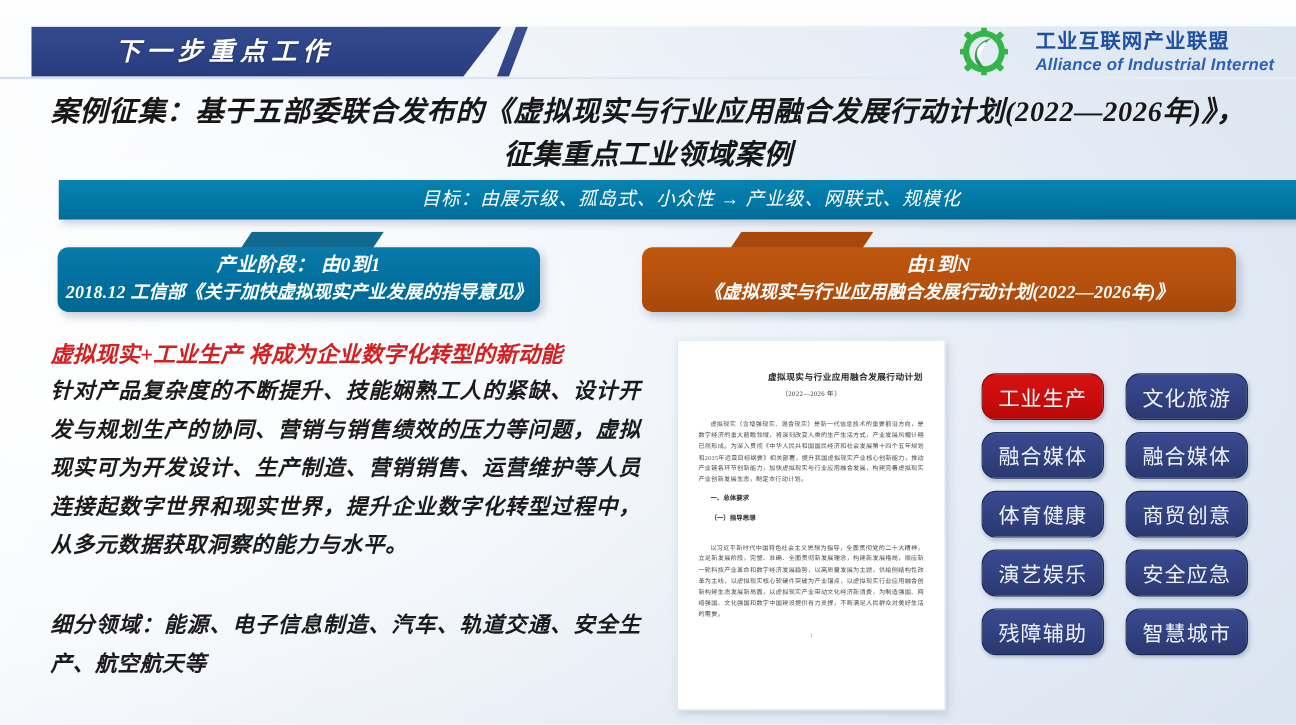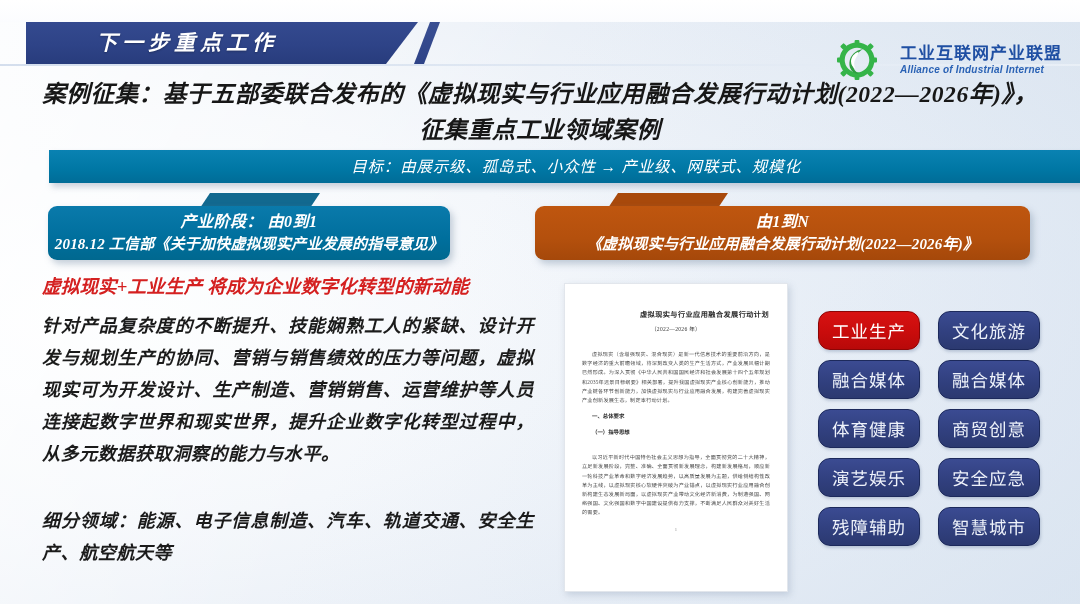--- a/index.html
+++ b/index.html
@@ -35,25 +35,25 @@
     font-style:italic;text-shadow:0 1px 2px rgba(0,0,0,.25);
   }
   .hdr-slash{
     position:absolute;left:388px;top:0;width:26px;height:42px;
     background:linear-gradient(180deg,#3a4f93 0%,#2e4387 100%);
     clip-path:polygon(16px 0, 26px 0, 10px 42px, 0 42px);
   }
   .hdr-underline{position:absolute;left:0;top:64px;width:1080px;height:2px;background:linear-gradient(90deg,#c3d1e6 0%,#dde6f2 60%,#eef3f9 100%);opacity:.7;}
 
   
-  .logo{position:absolute;right:18px;top:40px;display:flex;align-items:center;gap:23px;}
+  .logo{position:absolute;right:18px;top:23px;display:flex;align-items:center;gap:23px;}
   .logo-mark{width:40px;height:40px;position:relative;flex:0 0 auto;}
   .logo-txt{display:flex;flex-direction:column;line-height:1;}
   .logo-cn{font-size:17px;font-weight:700;color:#1f4fa3;letter-spacing:1px;font-family:"Liberation Sans","DejaVu Sans",sans-serif;}
-  .logo-en{font-size:10px;font-weight:700;color:#2a62b5;letter-spacing:.2px;margin-top:3px;font-style:italic;}
+  .logo-en{font-size:14px;font-weight:700;color:#2a62b5;letter-spacing:.2px;margin-top:3px;font-style:italic;}
 
   
   .main-title{
     position:absolute;left:34px;top:76px;width:1012px;
     text-align:center;color:#171717;
     font-family:"Liberation Serif","DejaVu Serif",serif;
     font-weight:700;font-style:italic;font-size:23.5px;line-height:36px;letter-spacing:.6px;
   }
 
   
@@ -88,21 +88,21 @@
     position:absolute;left:200px;top:193px;width:120px;height:15px;
     background:#12698f;clip-path:polygon(10px 0, 120px 0, 110px 15px, 0 15px);
   }
   .tab-orange{
     position:absolute;left:608px;top:193px;width:120px;height:15px;
     background:#a8490b;clip-path:polygon(10px 0, 120px 0, 110px 15px, 0 15px);
   }
 
   
   .red-head{
-    position:absolute;left:42px;top:274px;width:500px;
+    position:absolute;left:42px;top:284px;width:500px;
     color:#d42020;font-size:18.5px;line-height:26px;letter-spacing:.2px;
     font-family:"Liberation Serif","DejaVu Serif",serif;font-weight:700;font-style:italic;
     text-shadow:0 1px 1px rgba(255,255,255,.6);
   }
   .body-para{
     position:absolute;left:42px;width:492px;color:#1b1b1b;
     font-family:"Liberation Serif","DejaVu Serif",serif;
     font-weight:700;font-style:italic;font-size:18px;line-height:32px;letter-spacing:.6px;
     text-align:justify;
   }

